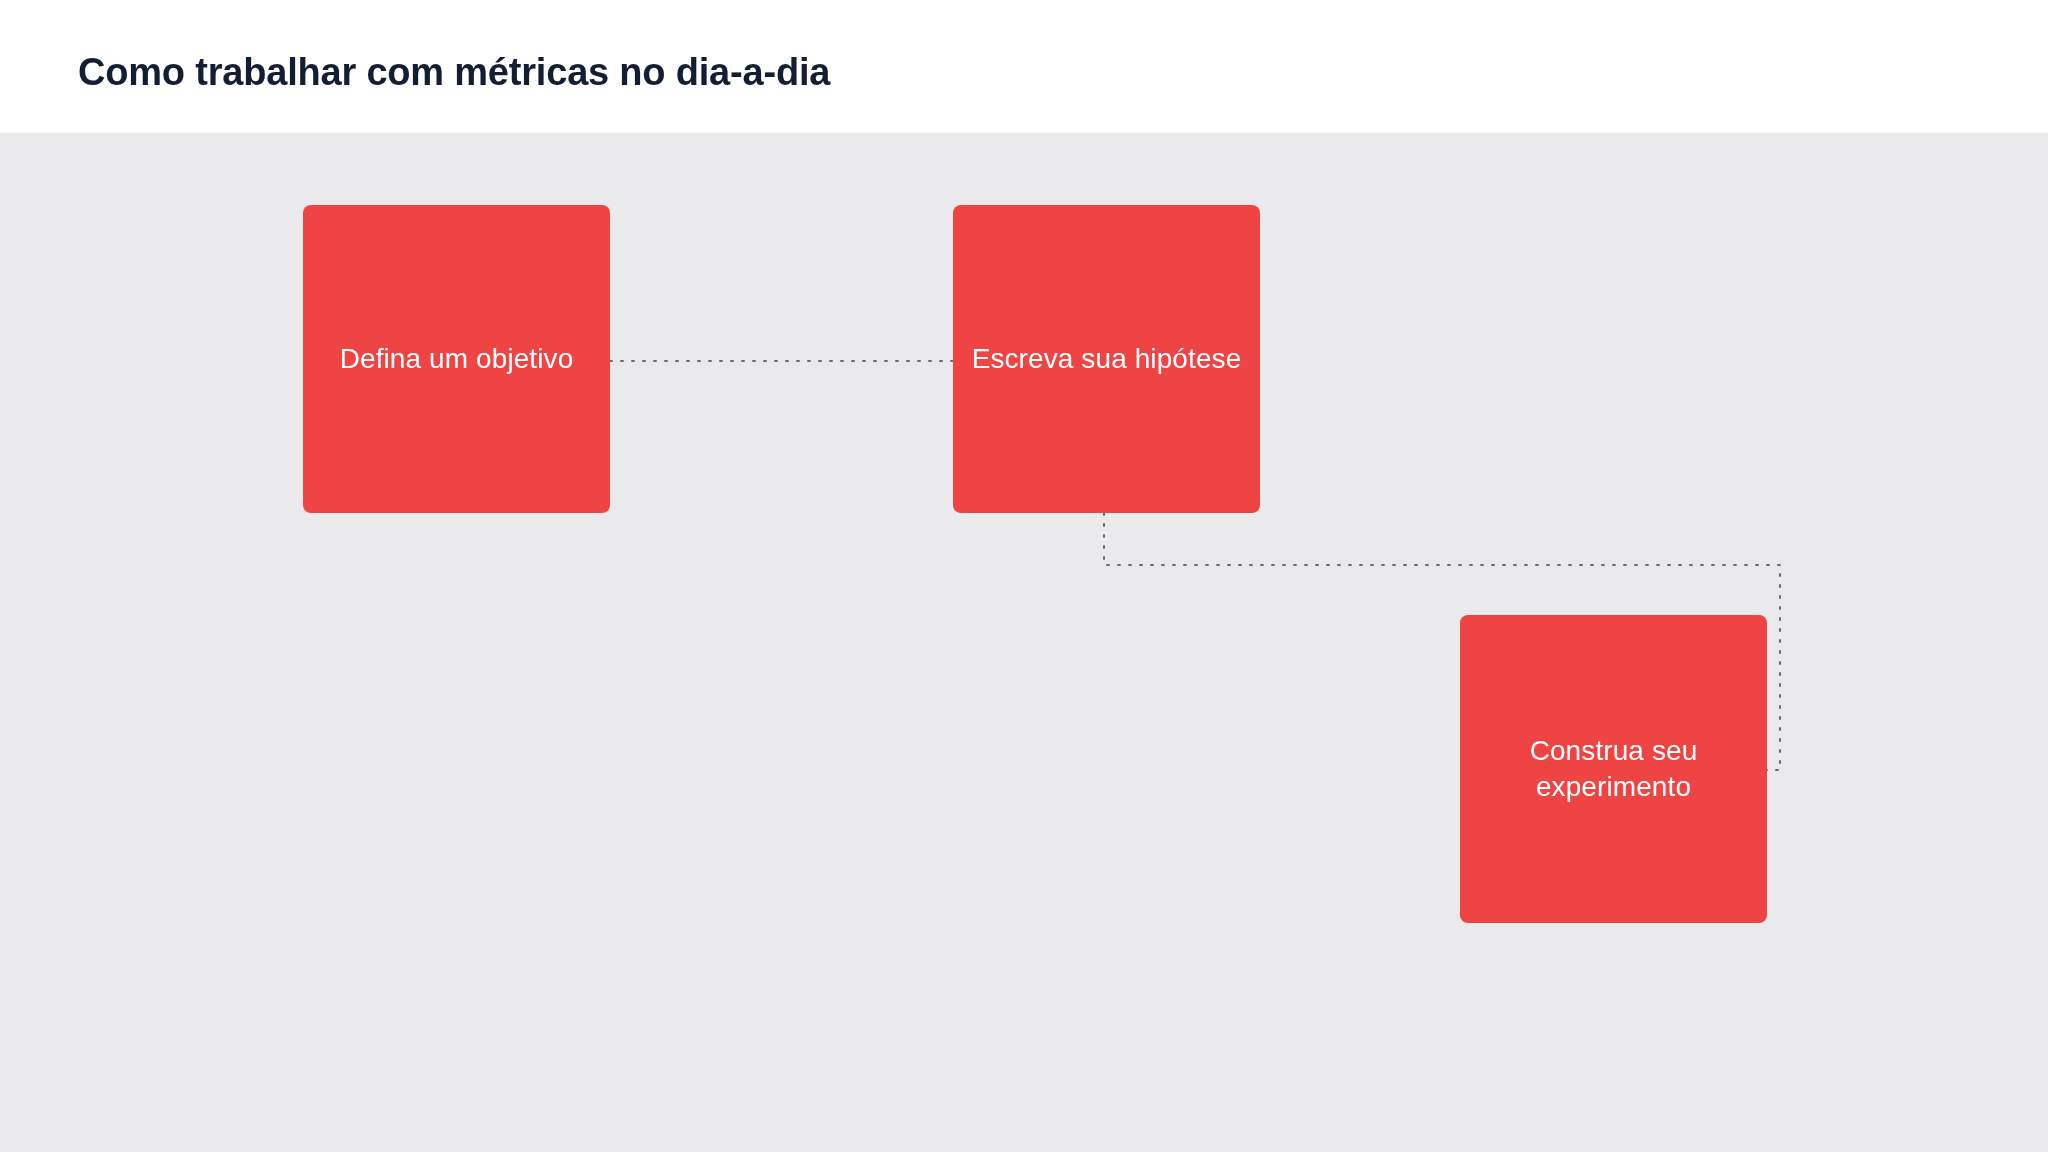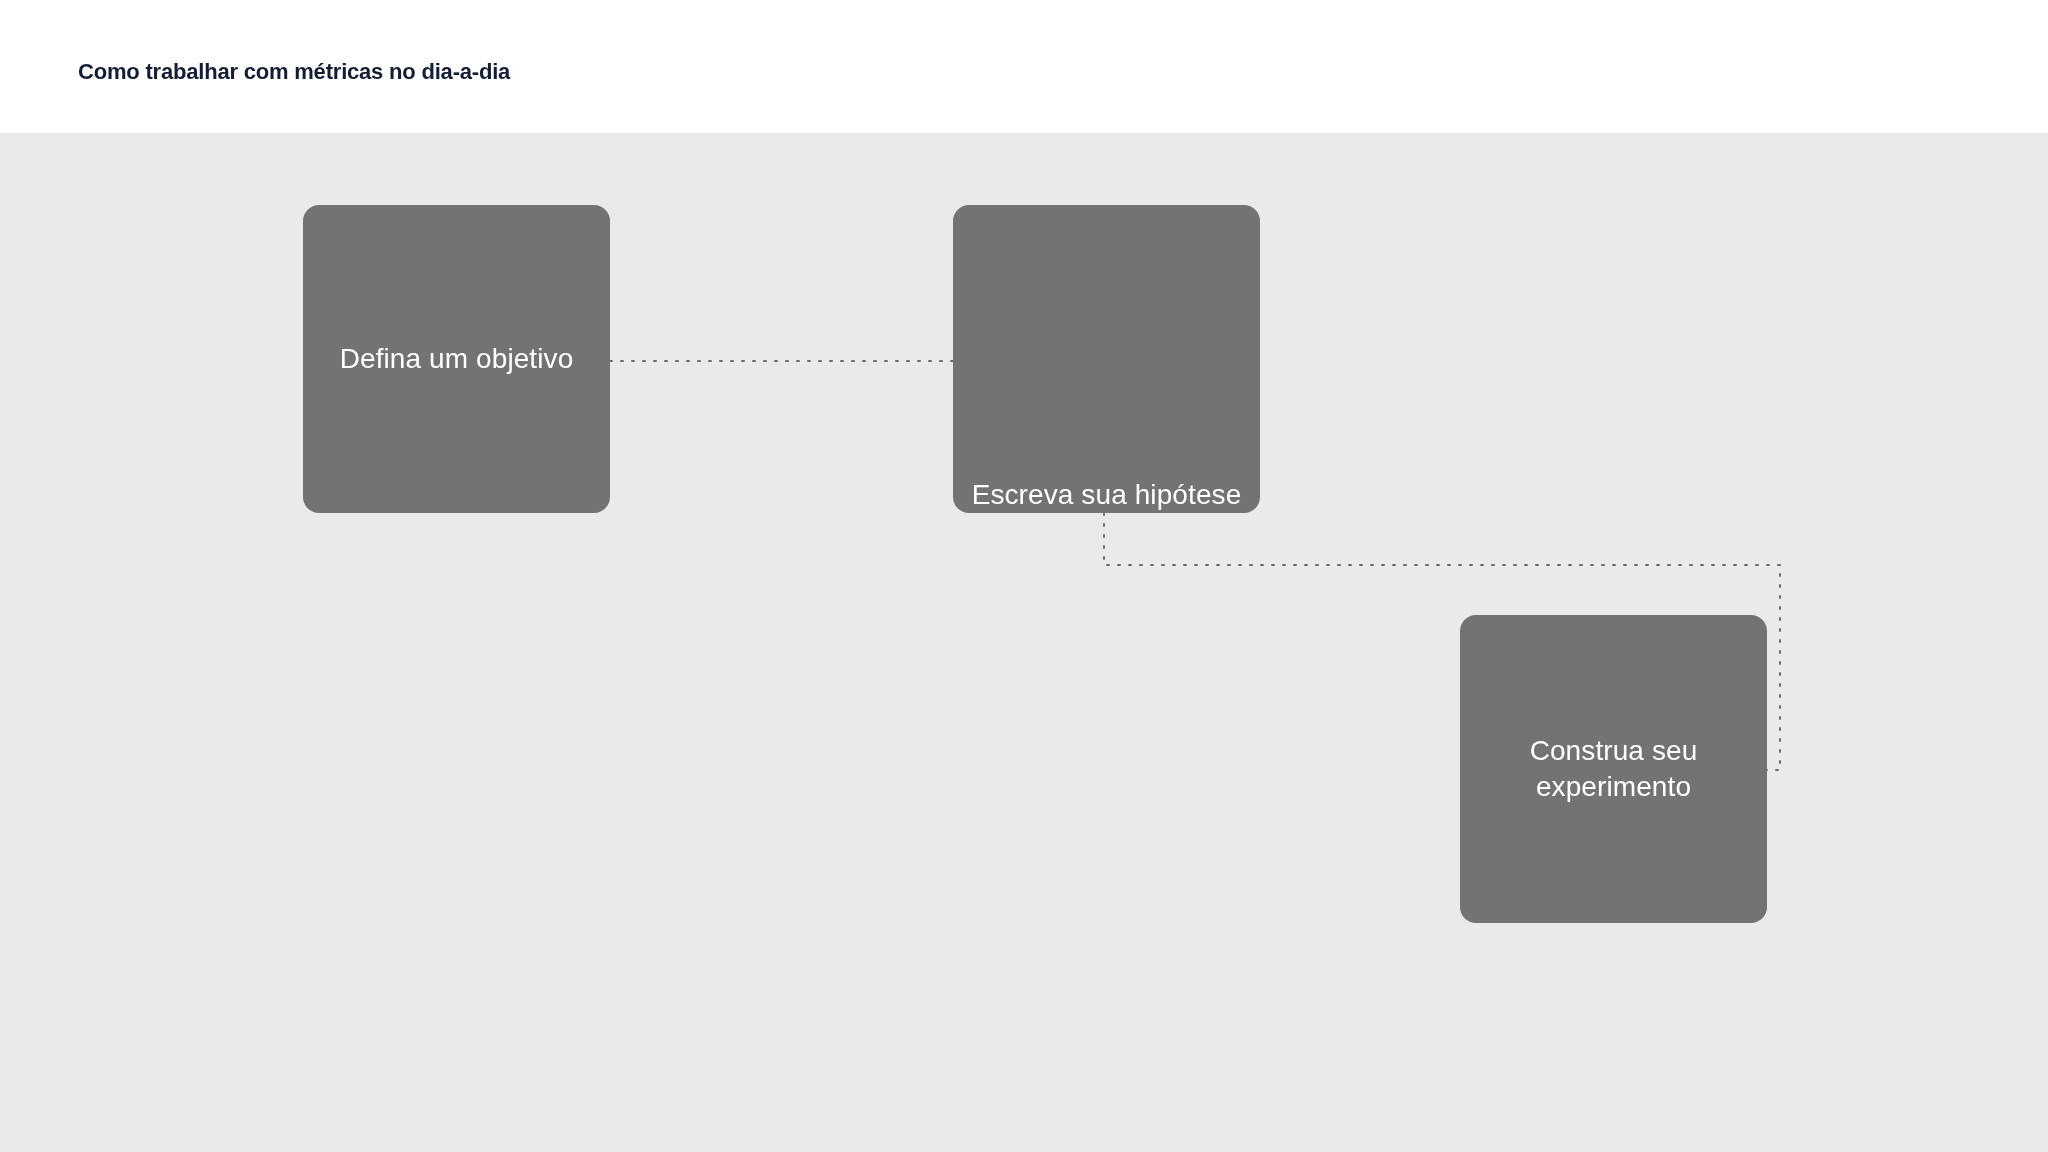--- a/index.html
+++ b/index.html
@@ -27,21 +27,21 @@
     top: 0;
     width: 2048px;
     height: 133px;
     background: #ffffff;
   }
 
   .header-title {
     position: absolute;
     left: 78px;
     top: 52px;
-    font-size: 22px;
+    font-size: 38px;
     font-weight: bold;
     color: #141e33;
     letter-spacing: -0.2px;
     white-space: nowrap;
     line-height: 40px;
   }
 
   
   .canvas {
     position: absolute;
@@ -59,40 +59,40 @@
     left: 0;
     top: 0;
     width: 2048px;
     height: 1019px;
     pointer-events: none;
   }
 
   
   .node {
     position: absolute;
-    background: #737373;
-    border-radius: 16px;
+    background: #ef4444;
+    border-radius: 8px;
     display: flex;
     align-items: center;
     justify-content: center;
     text-align: center;
     z-index: 2;
   }
 
   .node-label {
     color: #ffffff;
     font-size: 28px;
     line-height: 36px;
     font-weight: 400;
     padding: 0 14px;
     letter-spacing: 0.1px;
   }
 
   #node-1 { left: 303px; top: 72px;  width: 307px; height: 308px; }
-  #node-2 { left: 953px; top: 72px;  width: 307px; height: 308px; align-items: flex-end; }
+  #node-2 { left: 953px; top: 72px;  width: 307px; height: 308px; }
   #node-3 { left: 1460px; top: 482px; width: 307px; height: 308px; }
 </style>
 </head>
 <body>
 
 <div id="app">
 
   <div class="header">
     <div class="header-title">Como trabalhar com métricas no dia-a-dia</div>
   </div>

